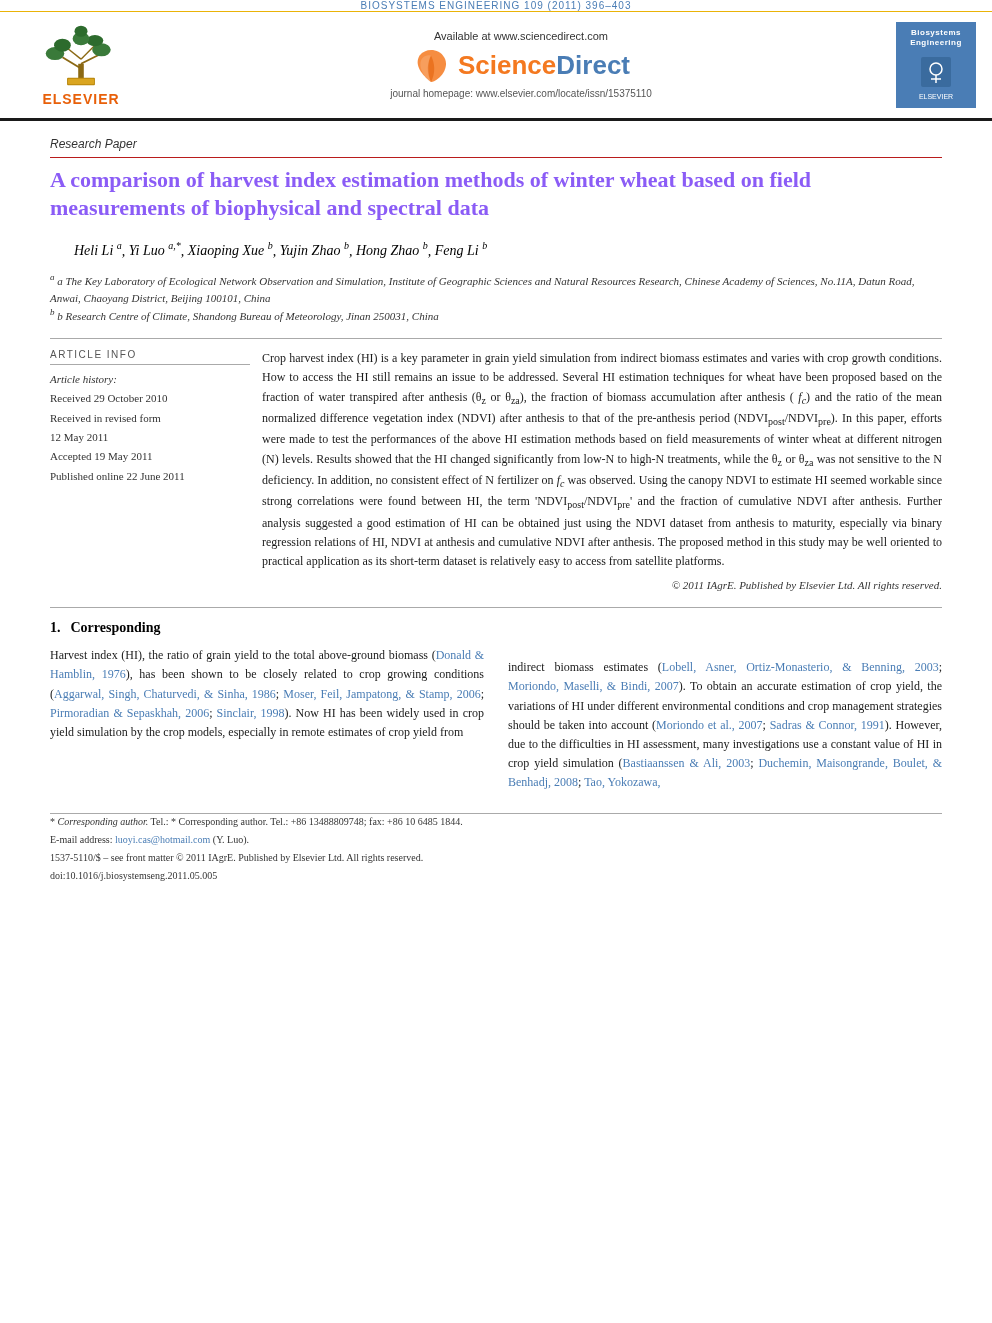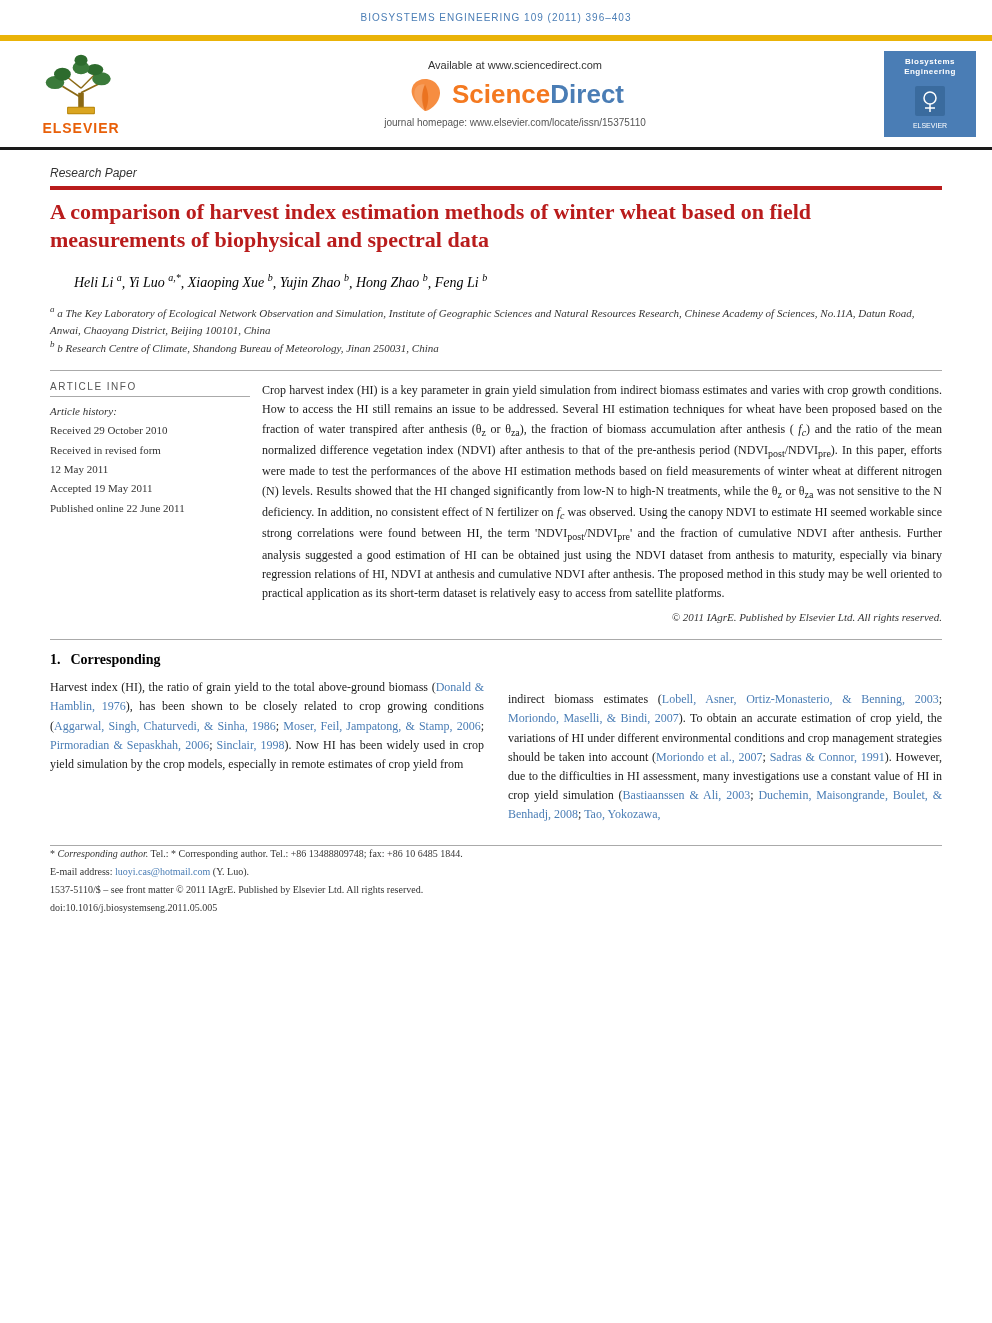--- a/index.html
+++ b/index.html
@@ -8,23 +8,23 @@
       background: #fff;
       width: 992px;
       min-height: 1323px;
       color: #000;
       font-size: 13px;
     }
 
     
     .top-bar {
       background: #fff;
-      border-bottom: 6px solid #eab308;
+      border-bottom: 1px solid #eab308;
       text-align: center;
-      padding: 12px 0;
+      padding: 0 0;
       font-size: 10px;
       color: #4a7db5;
       letter-spacing: 1px;
       font-family: Arial, sans-serif;
     }
 
     
     .header {
       display: flex;
       align-items: stretch;
@@ -93,21 +93,21 @@
       color: #4a7db5;
     }
 
     .journal-homepage {
       font-size: 10px;
       color: #555;
       font-family: Arial, sans-serif;
     }
 
     .header-right {
-      width: 92px;
+      width: 80px;
       flex-shrink: 0;
       display: flex;
       flex-direction: column;
       align-items: center;
       justify-content: center;
       background: #4a7db5;
       color: #fff;
       font-size: 9px;
       font-family: Arial, sans-serif;
       padding: 6px 4px;
@@ -119,30 +119,30 @@
     .paper-content {
       padding: 16px 50px 16px 50px;
     }
 
     .research-paper-label {
       font-size: 12px;
       font-style: italic;
       color: #333;
       margin-bottom: 8px;
       font-family: Arial, sans-serif;
-      border-bottom: 4px solid #b91c1c;
+      border-bottom: 1px solid #b91c1c;
       padding-bottom: 6px;
     }
 
     .paper-title {
       font-size: 22px;
       font-weight: bold;
       line-height: 1.3;
       margin-bottom: 16px;
-      color: #b91c1c;
+      color: #8b5cf6;
     }
 
     .authors {
       font-size: 14px;
       font-style: italic;
       margin-bottom: 10px;
       line-height: 1.5;
       margin-left: 24px;
     }
 

